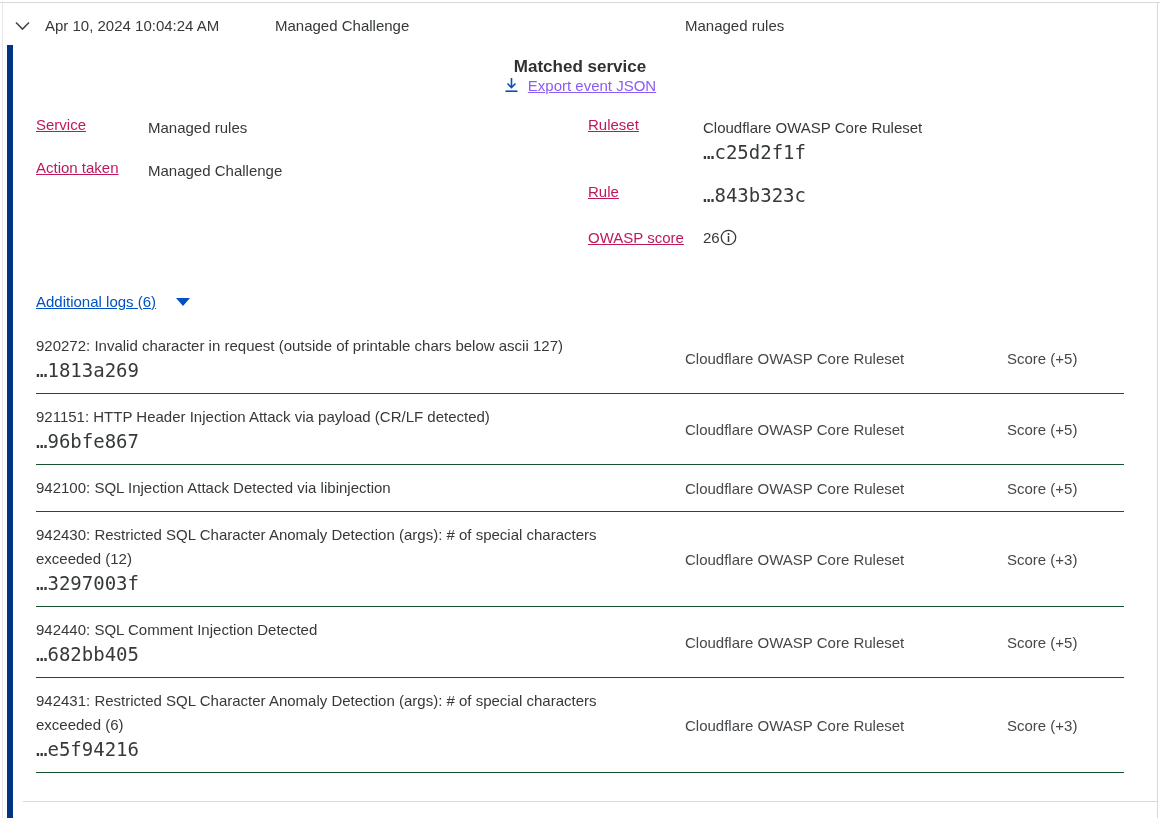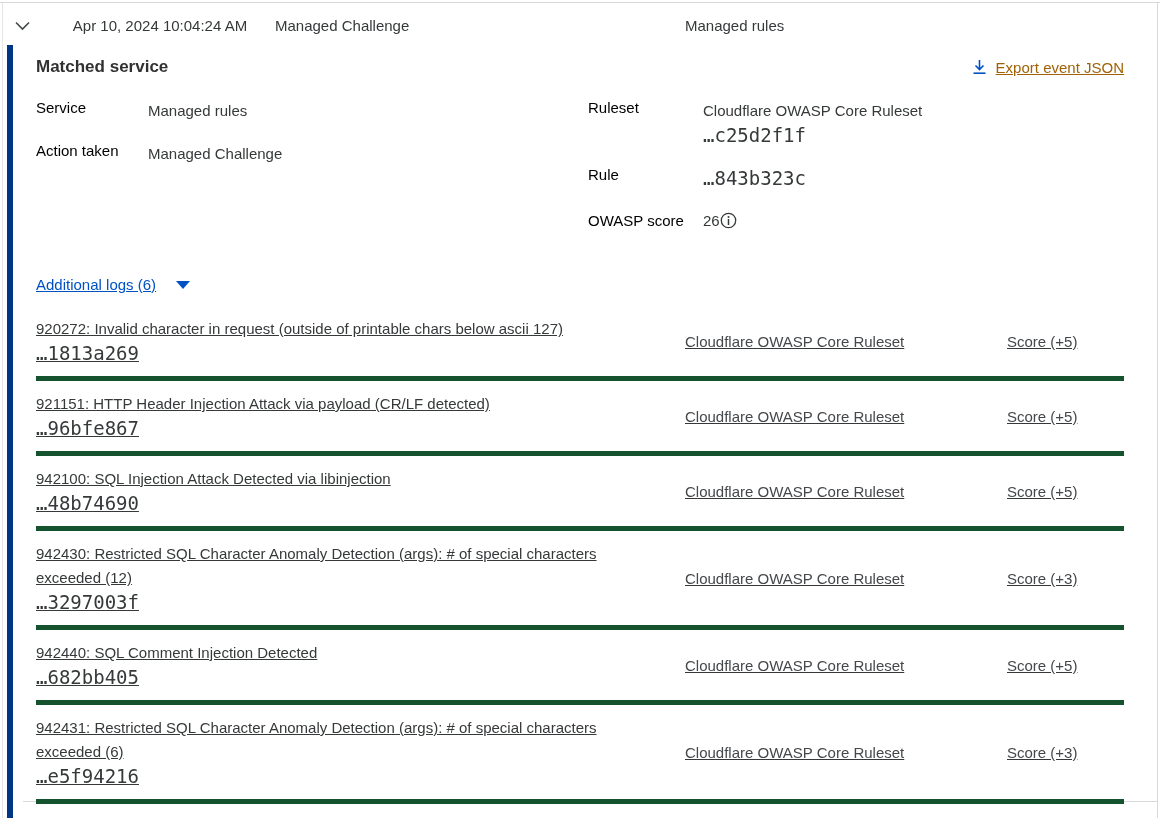--- a/index.html
+++ b/index.html
@@ -20,58 +20,58 @@
   .accent-bar    { position: absolute; top: 45px; left: 7px; bottom: 0; width: 6px; background: #003681; }
   .bottom-divider{ position: absolute; left: 23px; right: 3px; bottom: 16px; height: 1px; background: #d9d9d9; }
 
   
   .summary-row {
     position: absolute; top: 3px; left: 3px; right: 3px; height: 44px;
     display: flex; align-items: center; padding-left: 11px;
   }
   .chevron-cell { width: 31px; display: flex; align-items: center; cursor: pointer; }
   .chevron-cell svg { display: block; }
-  .col-time    { width: 230px; text-align: center; }
+  .col-time    { width: 230px; }
   .col-action  { width: 160px; }
   .col-country { width: 248px; }
   .col-blur    { width: 250px; }
   .blur-block  { width: 188px; height: 15px; background: #c7c7c7; border-radius: 4px; filter: blur(4px); }
   .col-service { flex: 1; }
 
   
   .panel { position: absolute; top: 45px; left: 0; right: 3px; bottom: 0; padding: 0 33px 0 36px; }
-  .panel-head { margin-top: 12px; display: flex; align-items: center; justify-content: space-between; }
+  .panel-head { margin-top: 12px; display: flex; align-items: center; justify-content: space-between; flex-direction: column; }
   .panel-title { font-size: 17px; font-weight: 700; color: #313131; }
-  .export-link { display: flex; align-items: center; gap: 9px; color: #a16207; cursor: pointer; text-decoration: none; }
+  .export-link { display: flex; align-items: flex-start; gap: 9px; color: #8b5cf6; cursor: pointer; text-decoration: none; }
   .export-link .label { text-decoration: underline; }
   .export-link svg { display: block; }
 
   .detail-grid { display: flex; margin-top: 22px; }
   .detail-left { width: 552px; }
   .field-row { display: flex; margin-bottom: 19px; }
-  .field-label { width: 112px; color: #000000; flex-shrink: 0; }
+  .field-label { width: 112px; color: #be185d; flex-shrink: 0; text-decoration: underline; }
   .detail-right { flex: 1; }
   .detail-right .field-label { width: 115px; }
   .field-value { width: 240px; line-height: 24px; }
   .mono { font-family: "DejaVu Sans Mono", monospace; font-size: 19px; }
   .owasp-row { margin-top: 22px; display: flex; align-items: center; }
   .owasp-value { margin-right: 0; }
   .info-icon { display: inline-flex; cursor: pointer; }
   .info-icon svg { display: block; }
 
   
   .logs-link {
     margin-top: 28px; display: inline-flex; align-items: center; gap: 20px;
     color: #0051c3; cursor: pointer;
   }
   .logs-link .label { text-decoration: underline; }
   .caret-down { width: 0; height: 0; border-left: 7px solid transparent; border-right: 7px solid transparent; border-top: 8px solid #0051c3; }
 
   .logs-table { margin-top: 13px; }
-  .log-row { display: flex; align-items: center; border-bottom: 5px solid #14532d; padding: 11px 0; text-decoration: underline; }
+  .log-row { display: flex; align-items: center; border-bottom: 1px solid #14532d; padding: 11px 0; }
   .log-desc { width: 649px; padding-right: 40px; line-height: 24px; }
   .log-desc .hash { line-height: 24px; }
   .log-ruleset { width: 322px; color: #45484b; }
   .log-score { flex: 1; color: #45484b; }
 </style>
 </head>
 <body>
 
 <div class="viewport">
 
@@ -173,21 +173,20 @@
           <div>921151: HTTP Header Injection Attack via payload (CR/LF detected)</div>
           <div class="mono hash">…96bfe867</div>
         </div>
         <div class="log-ruleset">Cloudflare OWASP Core Ruleset</div>
         <div class="log-score">Score (+5)</div>
       </div>
 
       <div class="log-row">
         <div class="log-desc">
           <div>942100: SQL Injection Attack Detected via libinjection</div>
-          <div class="mono hash">…48b74690</div>
         </div>
         <div class="log-ruleset">Cloudflare OWASP Core Ruleset</div>
         <div class="log-score">Score (+5)</div>
       </div>
 
       <div class="log-row">
         <div class="log-desc">
           <div>942430: Restricted SQL Character Anomaly Detection (args): # of special characters exceeded (12)</div>
           <div class="mono hash">…3297003f</div>
         </div>

